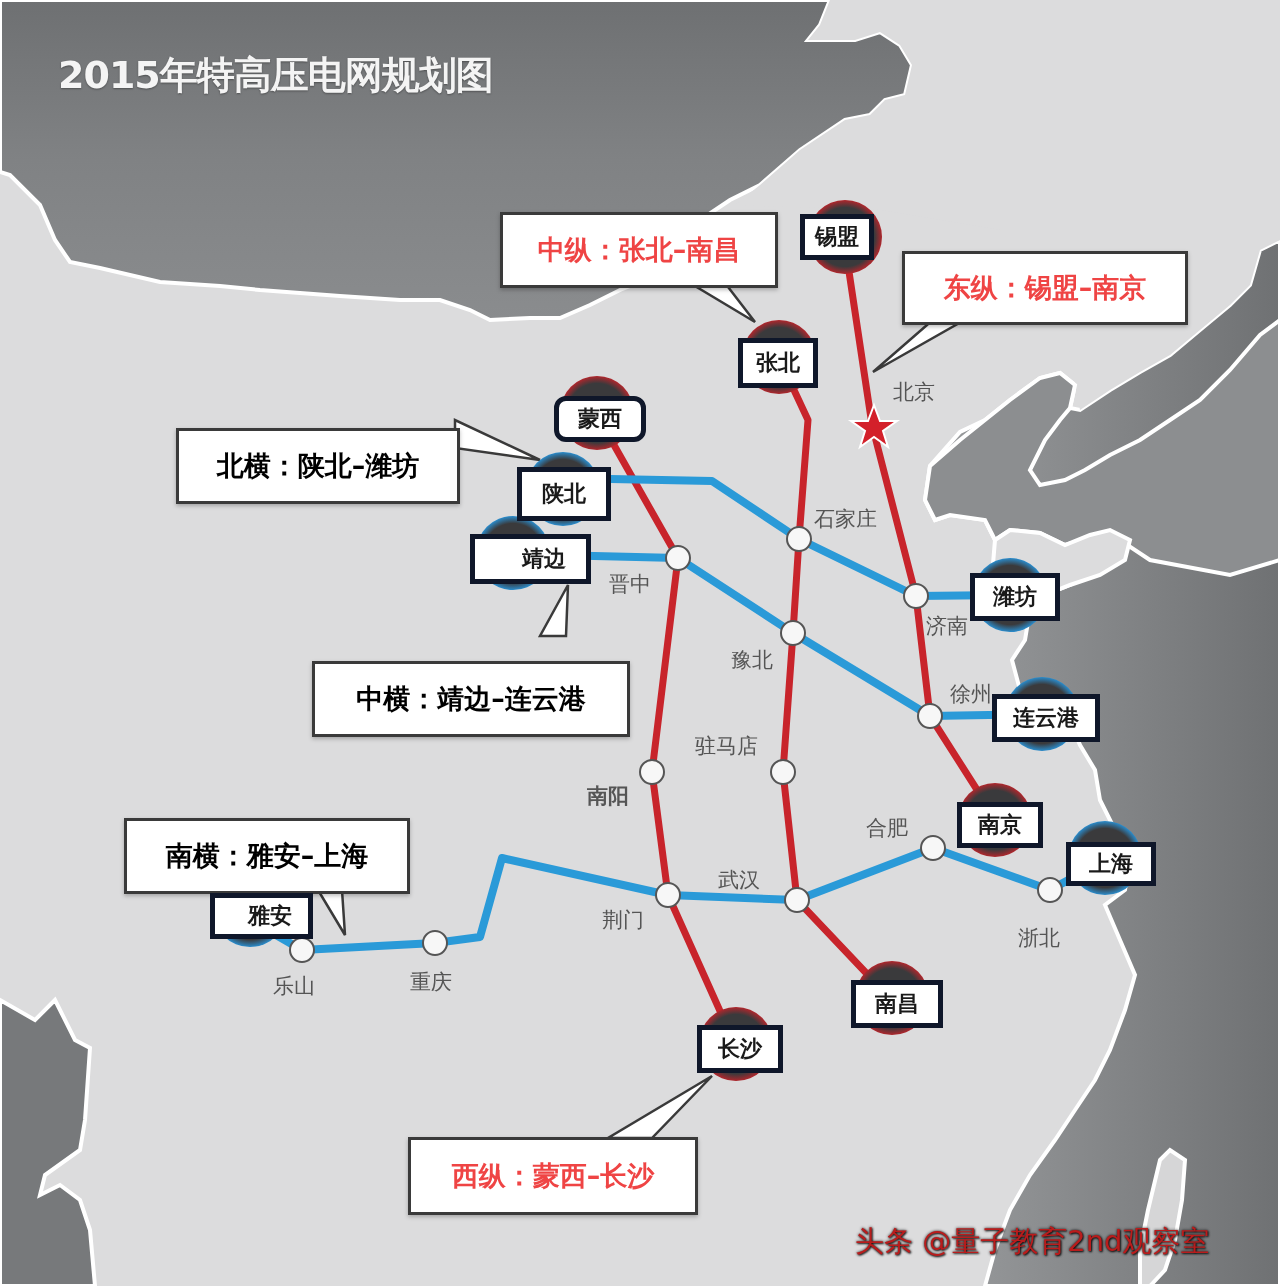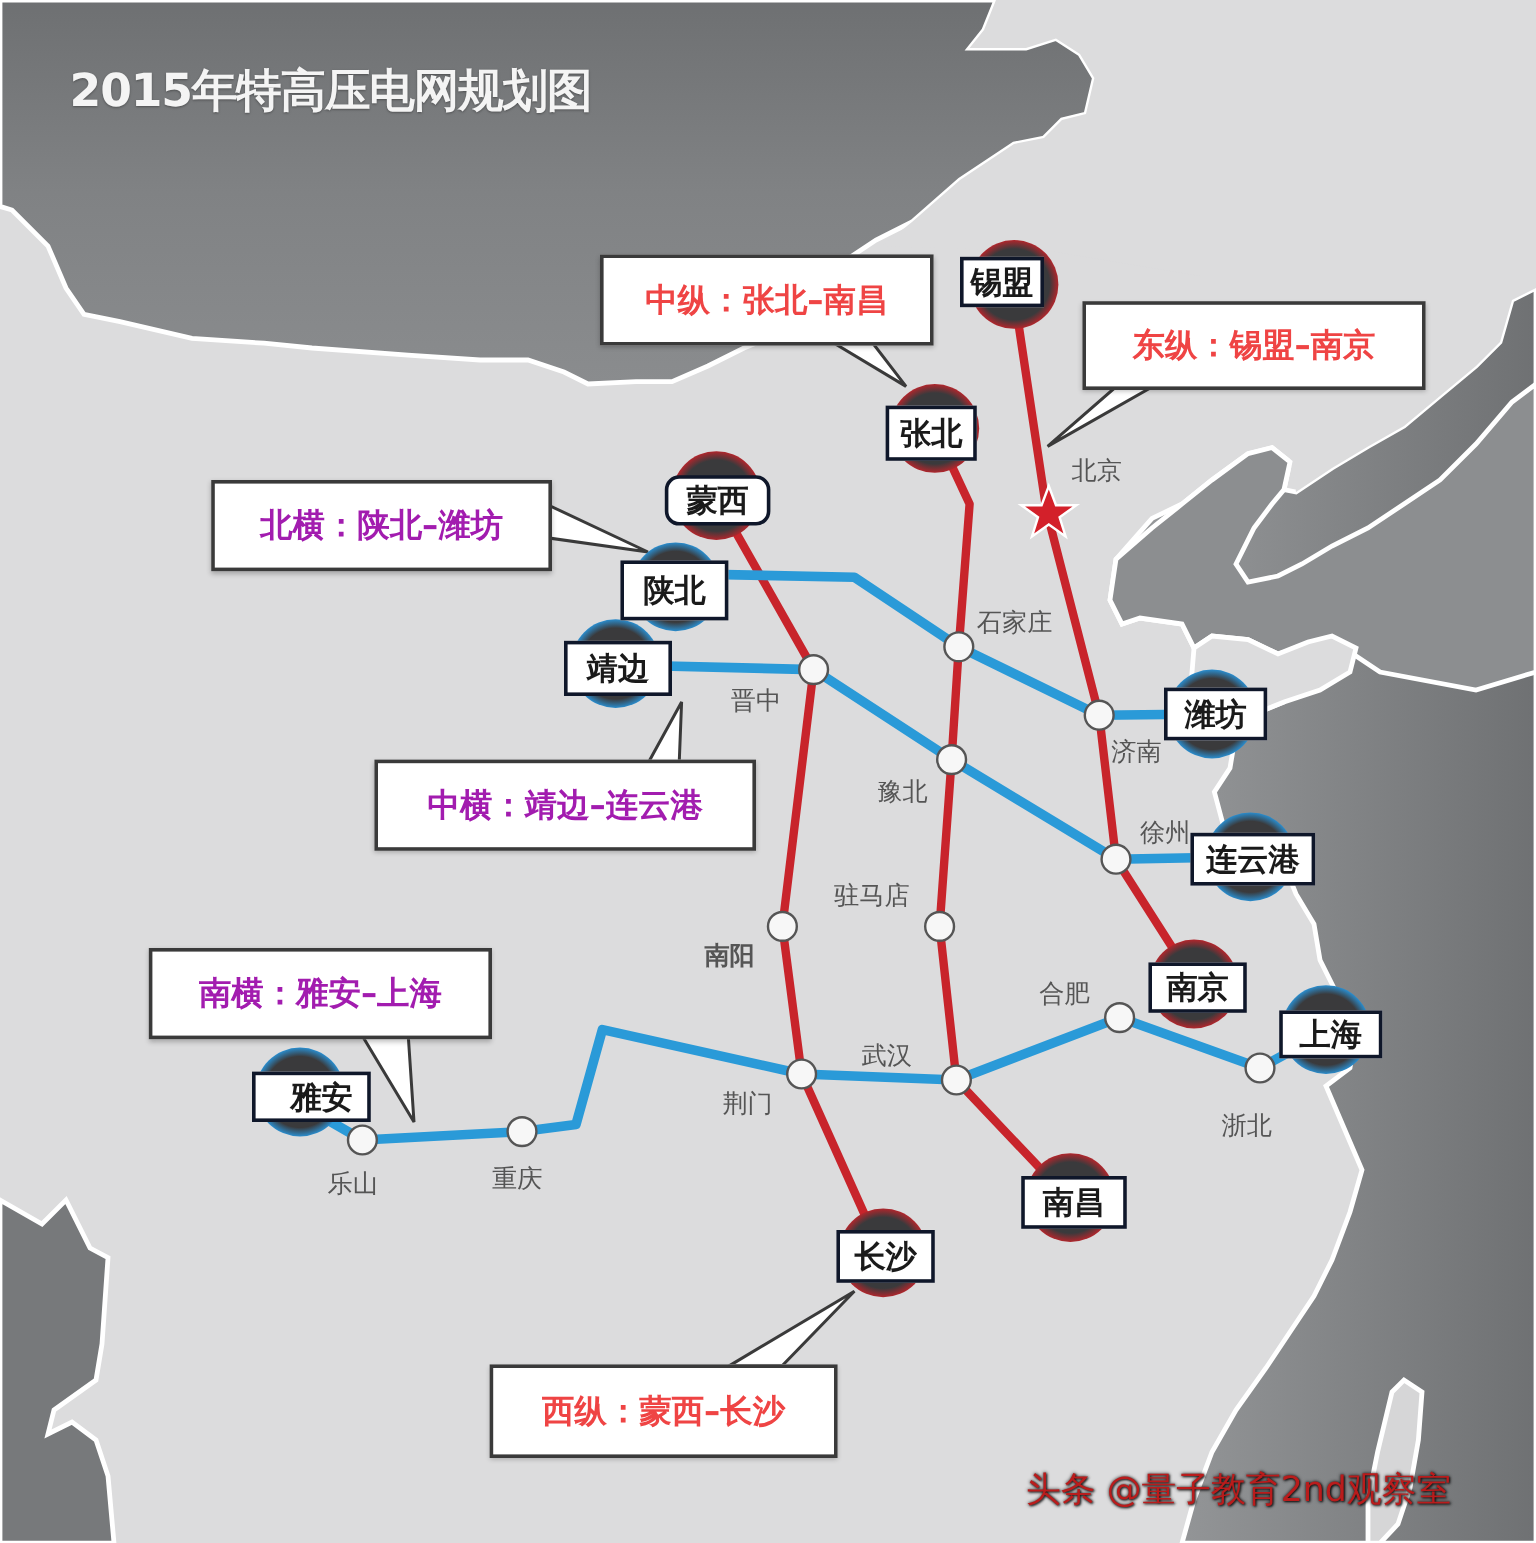--- a/index.html
+++ b/index.html
@@ -2,22 +2,22 @@
 <html><head>
 <meta charset="utf-8">
 <style>
   html,body{margin:0;padding:0;}
   body{width:1280px;height:1286px;overflow:hidden;background:#d9dadb;font-family:"DejaVu Sans","Liberation Sans",sans-serif;}
   #stage{position:relative;width:1280px;height:1286px;}
   svg{position:absolute;left:0;top:0;}
   .title{position:absolute;left:58px;top:50px;font-size:38px;font-weight:bold;color:#f4f4f4;letter-spacing:-1px;text-shadow:0 1px 2px rgba(0,0,0,0.35);}
   .callout{position:absolute;background:#fff;border:3px solid #3a3a3a;box-shadow:0 2px 4px rgba(0,0,0,0.25);font-weight:bold;font-size:27px;display:flex;align-items:center;justify-content:center;white-space:nowrap;}
   .callout.red{color:#ef4444;}
-  .callout.blue{color:#a21caf;}
-  .node-label{position:absolute;background:#fff;border:3px solid #0f172a;font-weight:bold;font-size:26px;color:#1a1a1a;display:flex;align-items:center;justify-content:center;white-space:nowrap;}
+  .callout.blue{color:#000000;margin-top:28px;}
+  .node-label{position:absolute;background:#fff;border:5px solid #0f172a;font-weight:bold;font-size:22px;color:#1a1a1a;display:flex;align-items:center;justify-content:center;white-space:nowrap;}
   .city{position:absolute;font-size:21px;color:#555;white-space:nowrap;}
   .watermark{position:absolute;left:855px;top:1222px;font-size:29px;color:#b91c1c;text-shadow:0 0 3px rgba(0,0,0,0.85),1px 1px 2px rgba(0,0,0,0.8);white-space:nowrap;}
 </style>
 </head>
 <body>
 
 <div id="stage">
   <svg width="1280" height="1286" viewBox="0 0 1280 1286">
     <defs>
       <linearGradient id="seaGrad" x1="0" y1="0" x2="0" y2="1">
@@ -115,21 +115,21 @@
   <div class="callout red" style="left:902px;top:251px;width:280px;height:68px;">东纵：锡盟–南京</div>
   <div class="callout blue" style="left:176px;top:400px;width:278px;height:70px;">北横：陕北–潍坊</div>
   <div class="callout blue" style="left:312px;top:633px;width:312px;height:70px;">中横：靖边–连云港</div>
   <div class="callout blue" style="left:124px;top:790px;width:280px;height:70px;">南横：雅安–上海</div>
   <div class="callout red" style="left:408px;top:1137px;width:284px;height:72px;">西纵：蒙西–长沙</div>
 
   <div class="node-label" style="left:800px;top:214px;width:64px;height:36px;">锡盟</div>
   <div class="node-label" style="left:738px;top:338px;width:70px;height:40px;">张北</div>
   <div class="node-label" style="left:554px;top:396px;width:82px;height:36px;border-radius:12px;">蒙西</div>
   <div class="node-label" style="left:517px;top:467px;width:84px;height:44px;">陕北</div>
-  <div class="node-label" style="left:470px;top:534px;width:84px;height:40px;">靖边</div>
+  <div class="node-label" style="left:470px;top:534px;width:84px;height:40px;padding-left:27px;">靖边</div>
   <div class="node-label" style="left:970px;top:573px;width:80px;height:38px;">潍坊</div>
   <div class="node-label" style="left:992px;top:694px;width:98px;height:38px;">连云港</div>
   <div class="node-label" style="left:957px;top:802px;width:76px;height:36px;">南京</div>
   <div class="node-label" style="left:1066px;top:842px;width:80px;height:34px;">上海</div>
   <div class="node-label" style="left:210px;top:893px;width:76px;height:36px;padding-left:17px;">雅安</div>
   <div class="node-label" style="left:697px;top:1025px;width:76px;height:38px;">长沙</div>
   <div class="node-label" style="left:851px;top:980px;width:82px;height:38px;">南昌</div>
 
   <div class="city" style="left:893px;top:378px;">北京</div>
   <div class="city" style="left:814px;top:505px;">石家庄</div>

